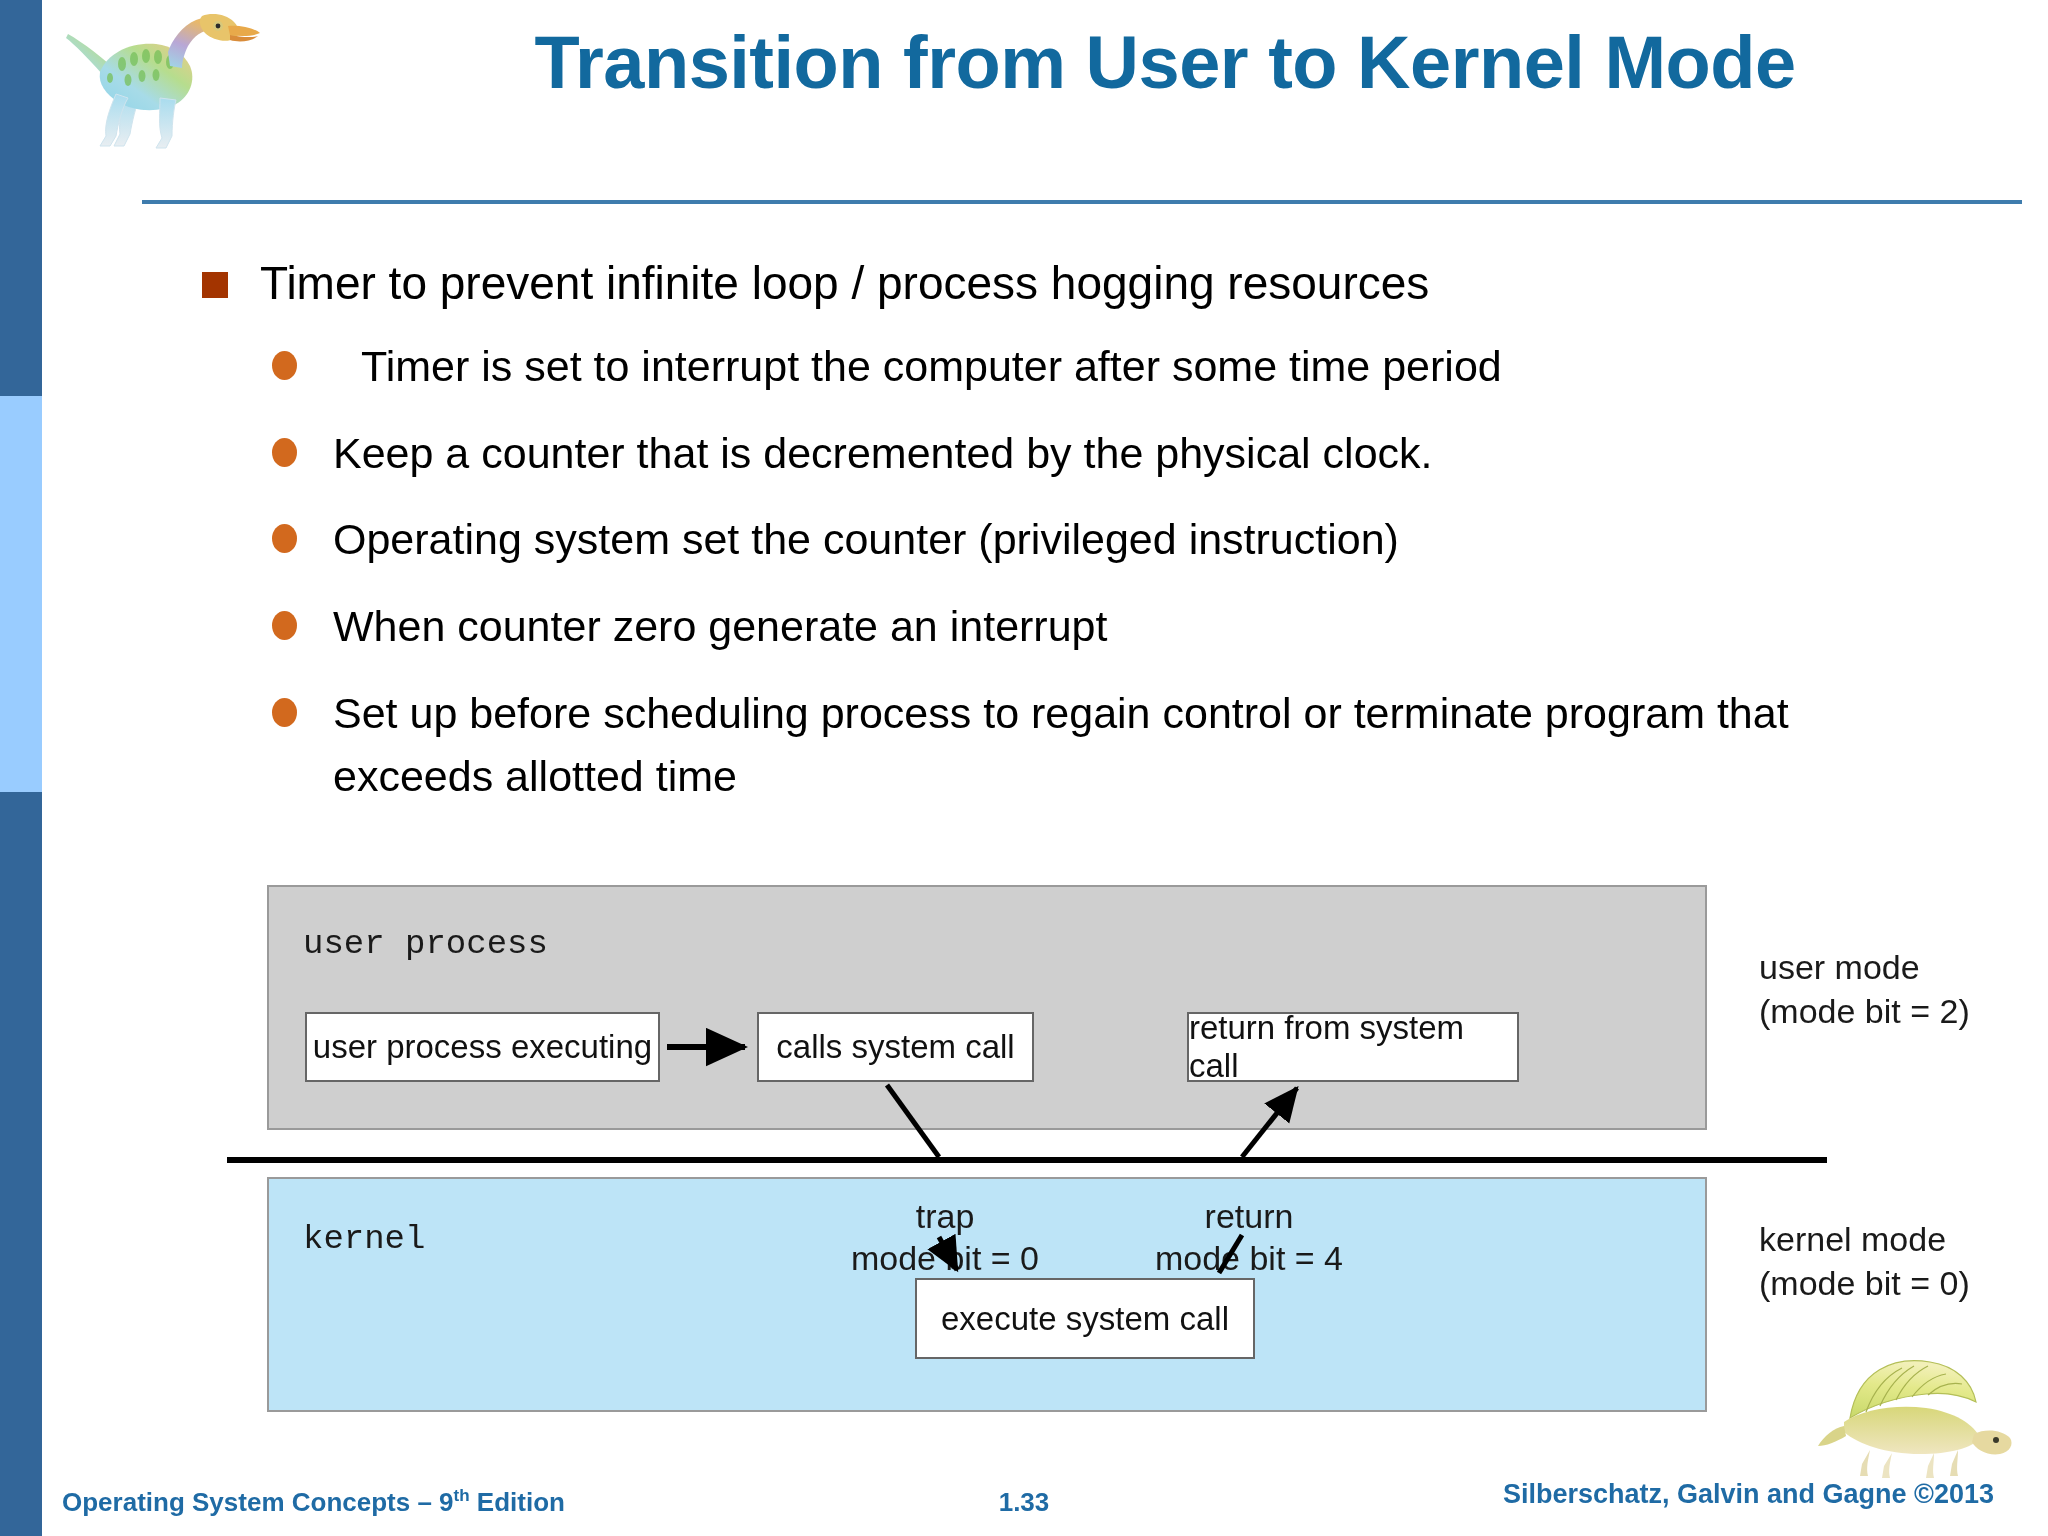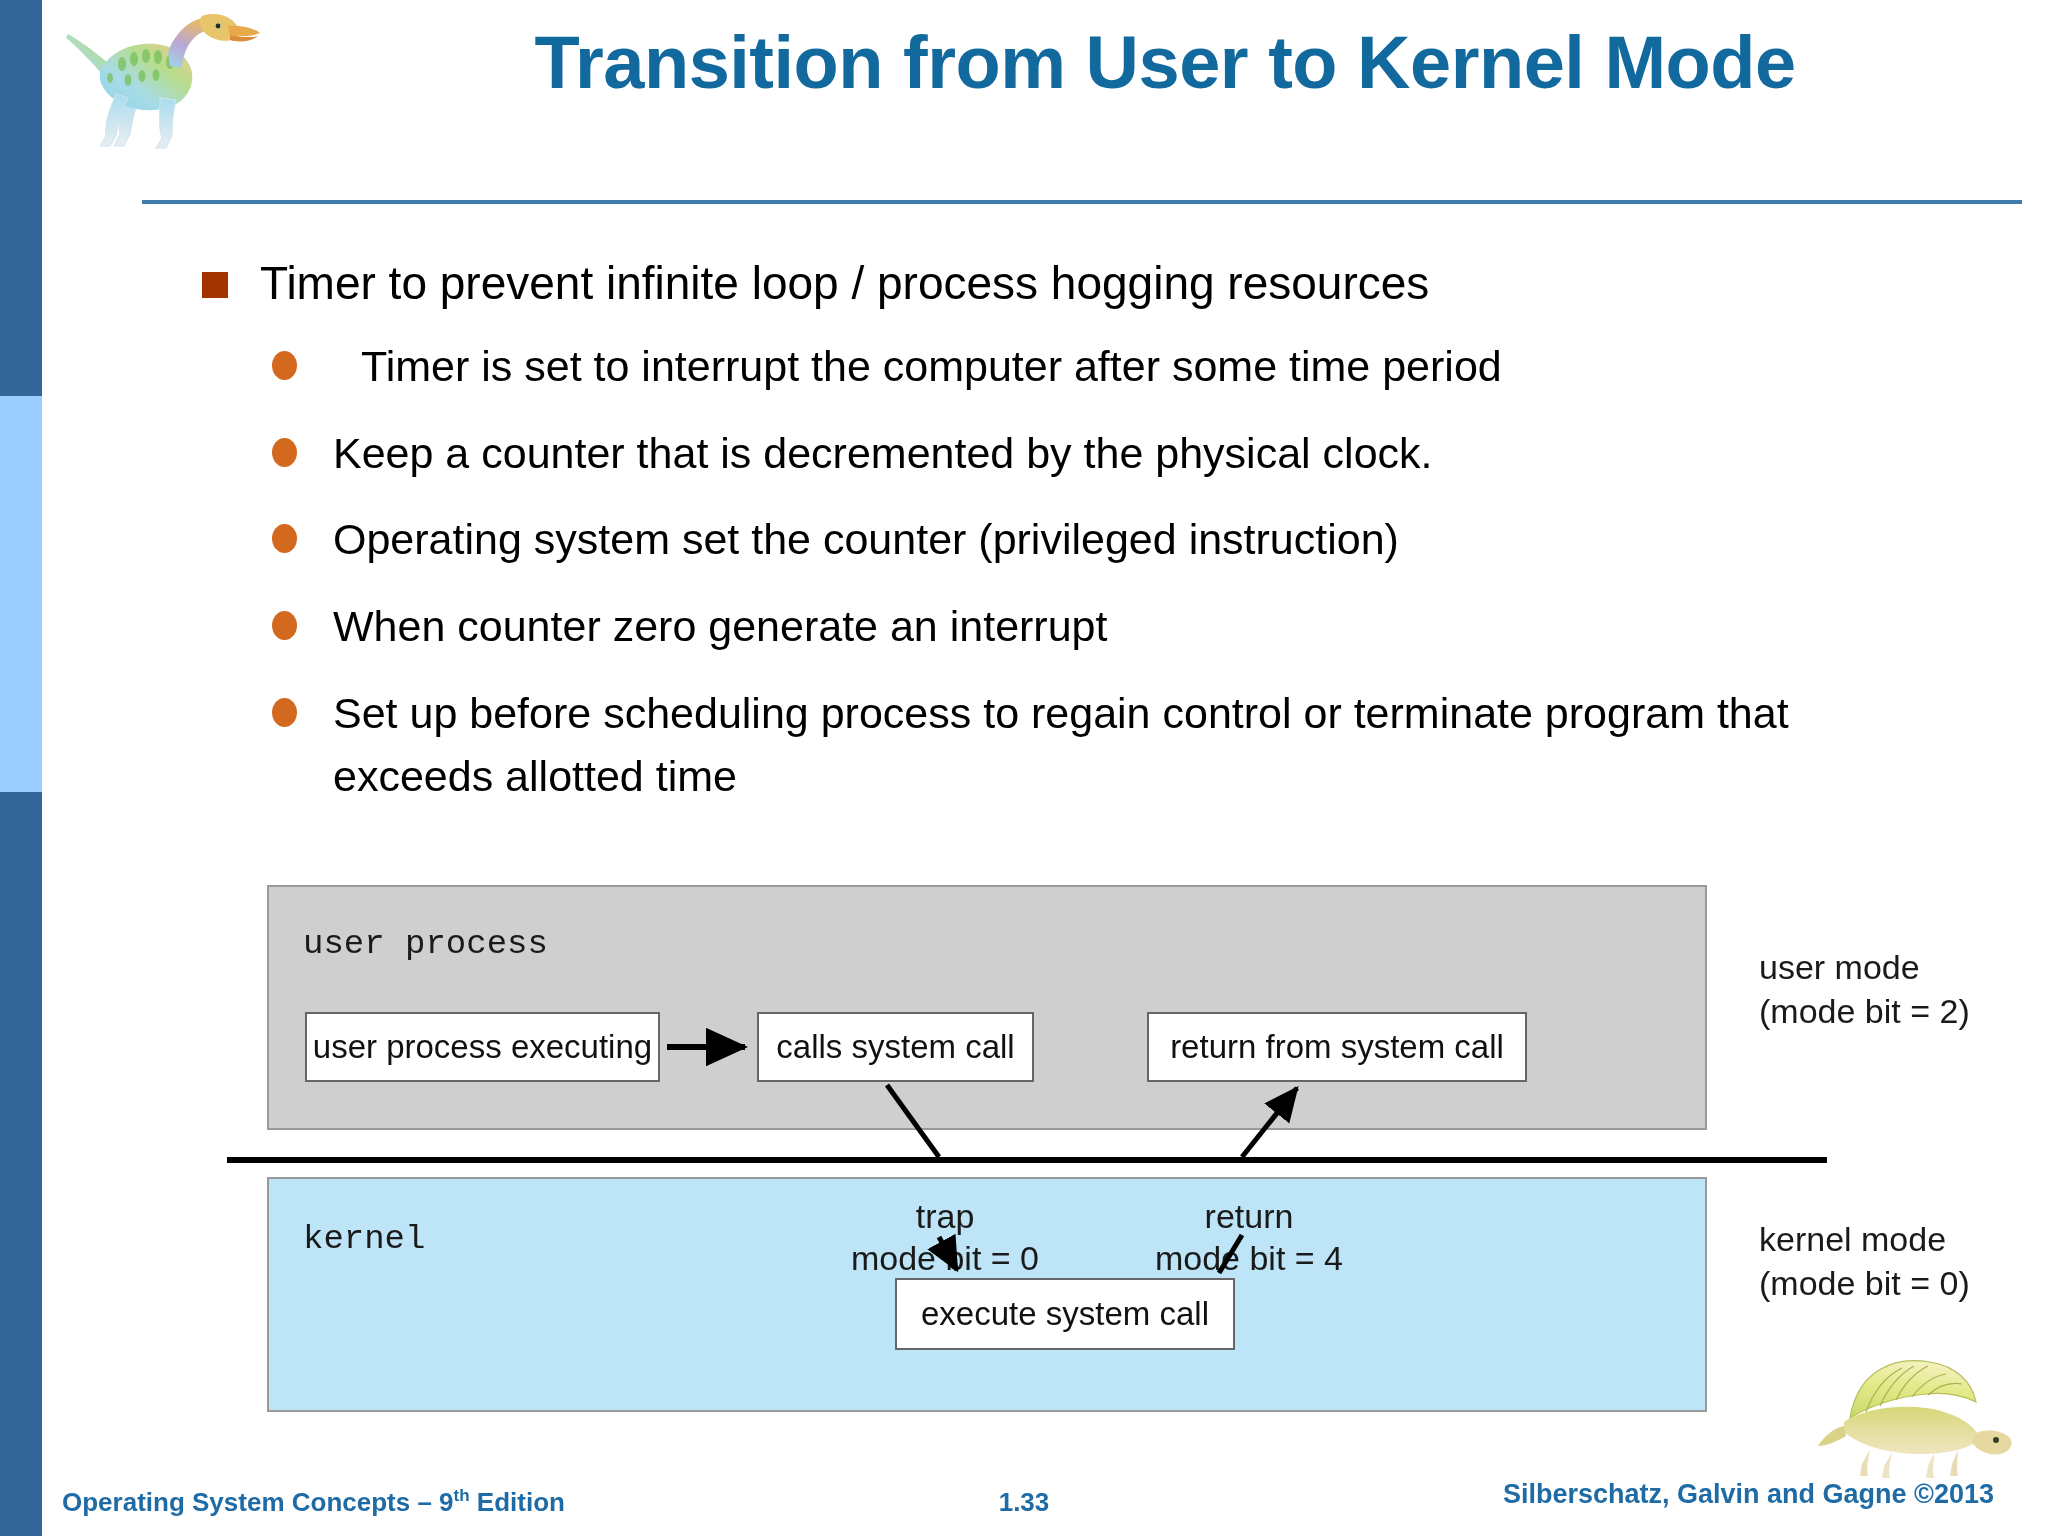--- a/index.html
+++ b/index.html
@@ -311,23 +311,23 @@
     <div class="kernel-band"></div>
     <div class="divider-line"></div>
 
     <div class="band-label" style="left: 36px; top: 40px;">user process</div>
     <div class="band-label" style="left: 36px; top: 335px;">kernel</div>
 
     <div class="dbox" style="left: 490px; top: 127px; width: 277px; height: 70px;">calls system call</div>
 
     <div class="dbox" style="left: 38px; top: 127px; width: 355px; height: 70px;">user process executing</div>
 
-    <div class="dbox" style="left: 880px; top: 127px; width: 380px; height: 70px;">return from system call</div>
-
-    <div class="dbox" style="left: 628px; top: 393px; width: 340px; height: 72px;">execute system call</div>
+    <div class="dbox" style="left: 920px; top: 127px; width: 332px; height: 70px;">return from system call</div>
+
+    <div class="dbox" style="left: 648px; top: 393px; width: 340px; height: 81px;">execute system call</div>
 
     <div class="edge-label" style="left: 548px; top: 310px; width: 260px;">trap
 mode bit = 0</div>
 
     <div class="edge-label" style="left: 852px; top: 310px; width: 260px;">return
 mode bit = 4</div>
 
     <div class="mode-label" style="left: 1492px; top: 60px;">user mode
 (mode bit = 2)</div>
 

